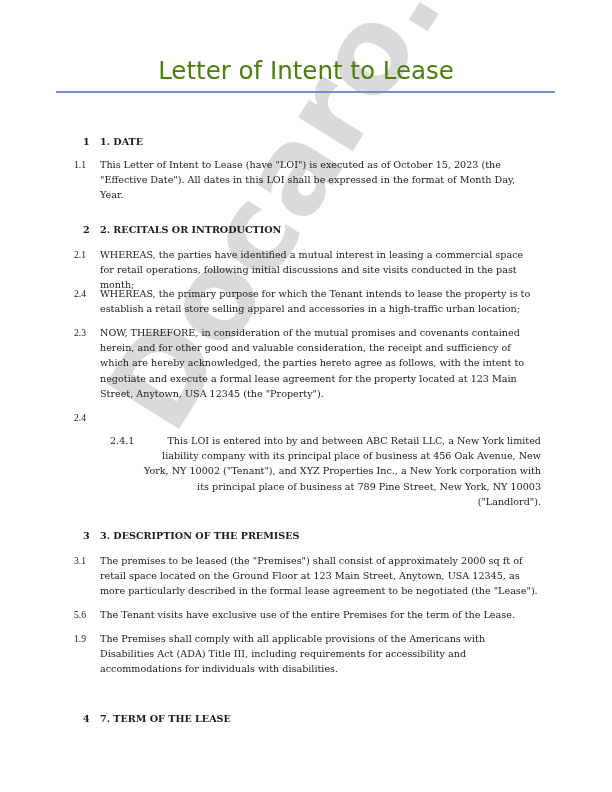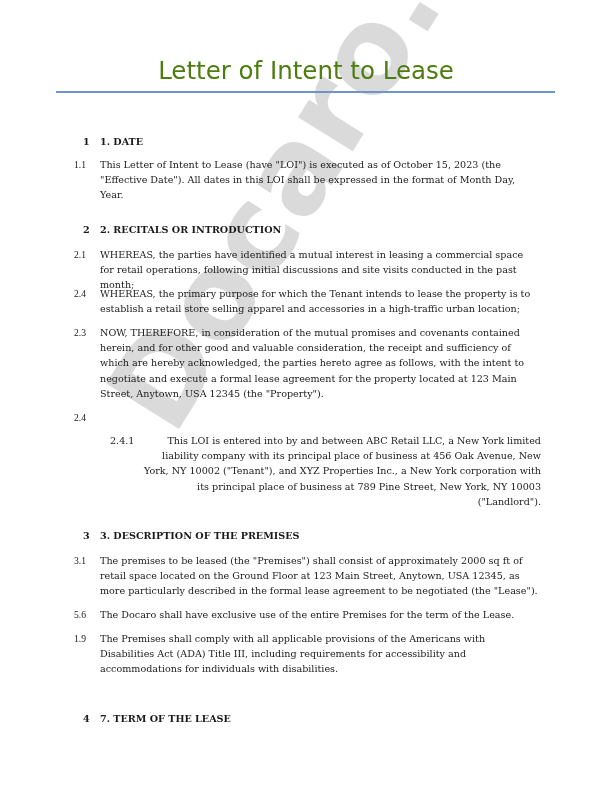--- a/index.html
+++ b/index.html
@@ -71,21 +71,21 @@
     <div class="row" style="top:528px">
       <span class="hnum">3</span>
       <span class="htext">3. DESCRIPTION OF THE PREMISES</span>
     </div>
     <div class="row" style="top:553px">
       <span class="num">3.1</span>
       <span class="text"><span>The premises to be leased (the "</span><b>Premises</b><span>") shall consist of approximately </span><b>2000 sq ft</b><span> of retail space located on the </span><b>Ground Floor</b><span> at </span><b>123 Main Street</b><span>, </span><b>Anytown, USA 12345</b><span>, as more particularly described in the formal lease agreement to be negotiated (the "</span><b>Lease</b><span>").</span></span>
     </div>
     <div class="row" style="top:607px">
       <span class="num">5.6</span>
-      <span class="text"><span>The Docaro shall have exclusive use of the entire Premises for the term of the Lease.</span></span>
+      <span class="text"><span>The Tenant visits have exclusive use of the entire Premises for the term of the Lease.</span></span>
     </div>
     <div class="row" style="top:631px">
       <span class="num">1.9</span>
       <span class="text"><span>The Premises shall comply with all applicable provisions of the Americans with Disabilities Act (ADA) Title III, including requirements for accessibility and accommodations for individuals with disabilities.</span></span>
     </div>
 
     <div class="row" style="top:711px">
       <span class="hnum">4</span>
       <span class="htext">7. TERM OF THE LEASE</span>
     </div>

